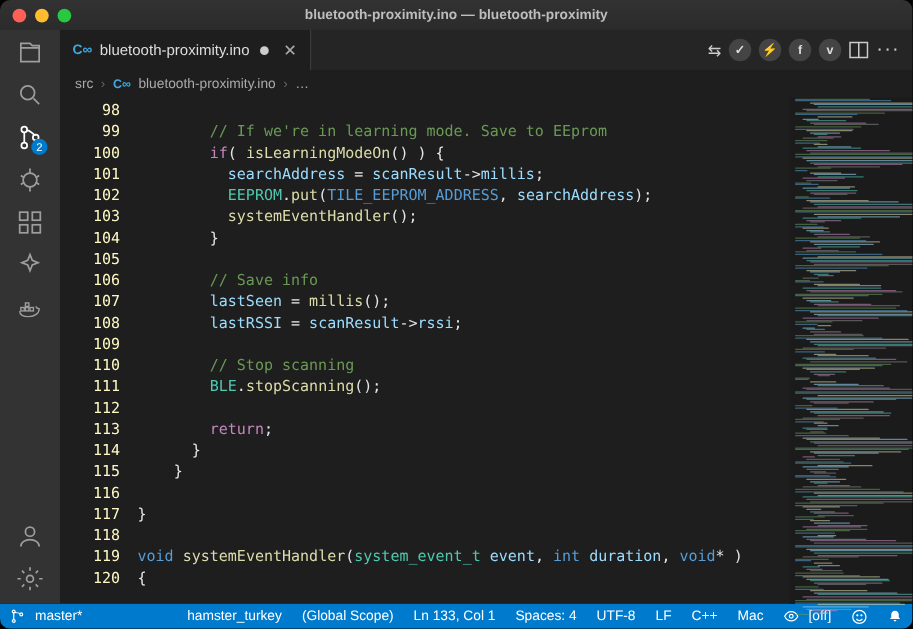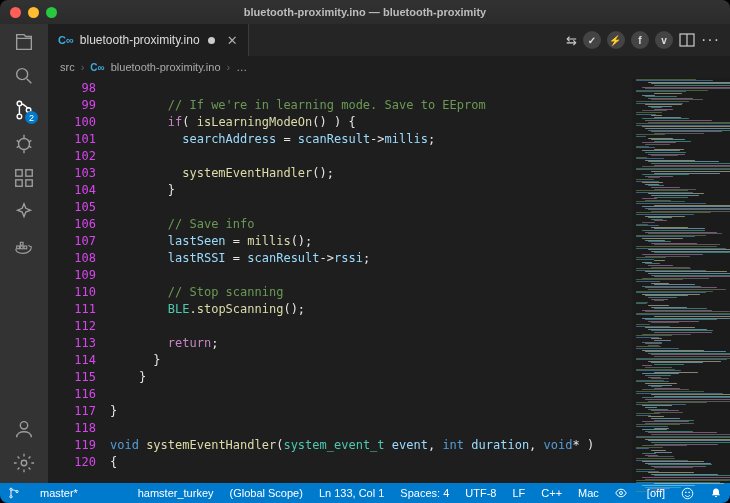--- a/index.html
+++ b/index.html
@@ -26,28 +26,28 @@
   .tab{height:32px;background:var(--bg);display:flex;align-items:center;padding:0 10px;gap:6px;border-right:1px solid var(--border);font-size:12px;color:#ddd;}
   .tab .dotmod{width:7px;height:7px;border-radius:50%;background:#ccc;margin-left:2px;}
   .tab .close{margin-left:6px;color:#aaa;font-size:13px;}
   .tabs .actions{margin-left:auto;display:flex;gap:6px;align-items:center;padding-right:10px;color:#ccc;}
   .circ{width:18px;height:18px;border-radius:50%;background:#444;color:#ddd;display:flex;align-items:center;justify-content:center;font-size:10px;font-weight:bold;}
   .crumbs{height:22px;display:flex;align-items:center;padding:0 12px;font-size:11px;color:#aaa;gap:6px;background:var(--bg);}
   .crumbs .sep{color:#666;}
   .editor{flex:1;display:flex;min-height:0;}
   .code{flex:1;overflow:hidden;font-family:Menlo,Consolas,monospace;font-size:12px;line-height:17px;padding-top:2px;}
   .row{display:flex;white-space:pre;}
-  .gut{width:48px;text-align:right;color:#d946ef;padding-right:14px;flex:0 0 48px;}
+  .gut{width:48px;text-align:right;color:#fef9c3;padding-right:14px;flex:0 0 48px;}
   .minimap{width:98px;background:#1b1b1b;position:relative;}
   .minimap .ln{height:1px;margin:0.6px 4px;border-radius:1px;}
   .tok-k{color:var(--key);} .tok-c{color:var(--comment);} .tok-t{color:var(--teal);}
   .tok-f{color:var(--fn);} .tok-b{color:var(--blue);} .tok-v{color:#9cdcfe;}
   .tok-p{color:var(--white);}
   .status{height:20px;background:var(--accent);display:flex;align-items:center;color:#fff;font-size:11px;border-radius:0 0 8px 8px;}
-  .status .item{padding:0 8px;display:flex;align-items:center;gap:20px;}
+  .status .item{padding:0 8px;display:flex;align-items:center;gap:8px;}
   .status .grow{flex:1;}
   svg{display:block;}
 </style>
 </head>
 <body>
 <div class="window">
 
   <div class="chrome">
     <div class="traffic">
       <div class="dot r"></div>
@@ -156,21 +156,21 @@
         <span class="sep">›</span>
         <span>…</span>
       </div>
 
       <div class="editor">
         <div class="code" id="code">
             <div class="row"><span class="gut">98</span><span>        </span></div>
             <div class="row"><span class="gut">99</span><span>        <span class="tok-c">// If we're in learning mode. Save to EEprom</span></span></div>
             <div class="row"><span class="gut">100</span><span>        <span class="tok-k">if</span><span class="tok-p">( </span><span class="tok-f">isLearningModeOn</span><span class="tok-p">() ) {</span></span></div>
             <div class="row"><span class="gut">101</span><span>          <span class="tok-v">searchAddress</span><span class="tok-p"> = </span><span class="tok-v">scanResult</span><span class="tok-p">-&gt;</span><span class="tok-v">millis</span><span class="tok-p">;</span></span></div>
-            <div class="row"><span class="gut">102</span></div>
+            <div class="row"><span class="gut">102</span><span>          <span class="tok-t">EEPROM</span><span class="tok-p">.</span><span class="tok-f">put</span><span class="tok-p">(</span><span class="tok-b">TILE_EEPROM_ADDRESS</span><span class="tok-p">, </span><span class="tok-v">searchAddress</span><span class="tok-p">);</span></span></div>
             <div class="row"><span class="gut">103</span><span>          <span class="tok-f">systemEventHandler</span><span class="tok-p">();</span></span></div>
             <div class="row"><span class="gut">104</span><span>        <span class="tok-p">}</span></span></div>
             <div class="row"><span class="gut">105</span><span>        </span></div>
             <div class="row"><span class="gut">106</span><span>        <span class="tok-c">// Save info</span></span></div>
             <div class="row"><span class="gut">107</span><span>        <span class="tok-v">lastSeen</span><span class="tok-p"> = </span><span class="tok-f">millis</span><span class="tok-p">();</span></span></div>
             <div class="row"><span class="gut">108</span><span>        <span class="tok-v">lastRSSI</span><span class="tok-p"> = </span><span class="tok-v">scanResult</span><span class="tok-p">-&gt;</span><span class="tok-v">rssi</span><span class="tok-p">;</span></span></div>
             <div class="row"><span class="gut">109</span><span>        </span></div>
             <div class="row"><span class="gut">110</span><span>        <span class="tok-c">// Stop scanning</span></span></div>
             <div class="row"><span class="gut">111</span><span>        <span class="tok-t">BLE</span><span class="tok-p">.</span><span class="tok-f">stopScanning</span><span class="tok-p">();</span></span></div>
             <div class="row"><span class="gut">112</span><span>        </span></div>

